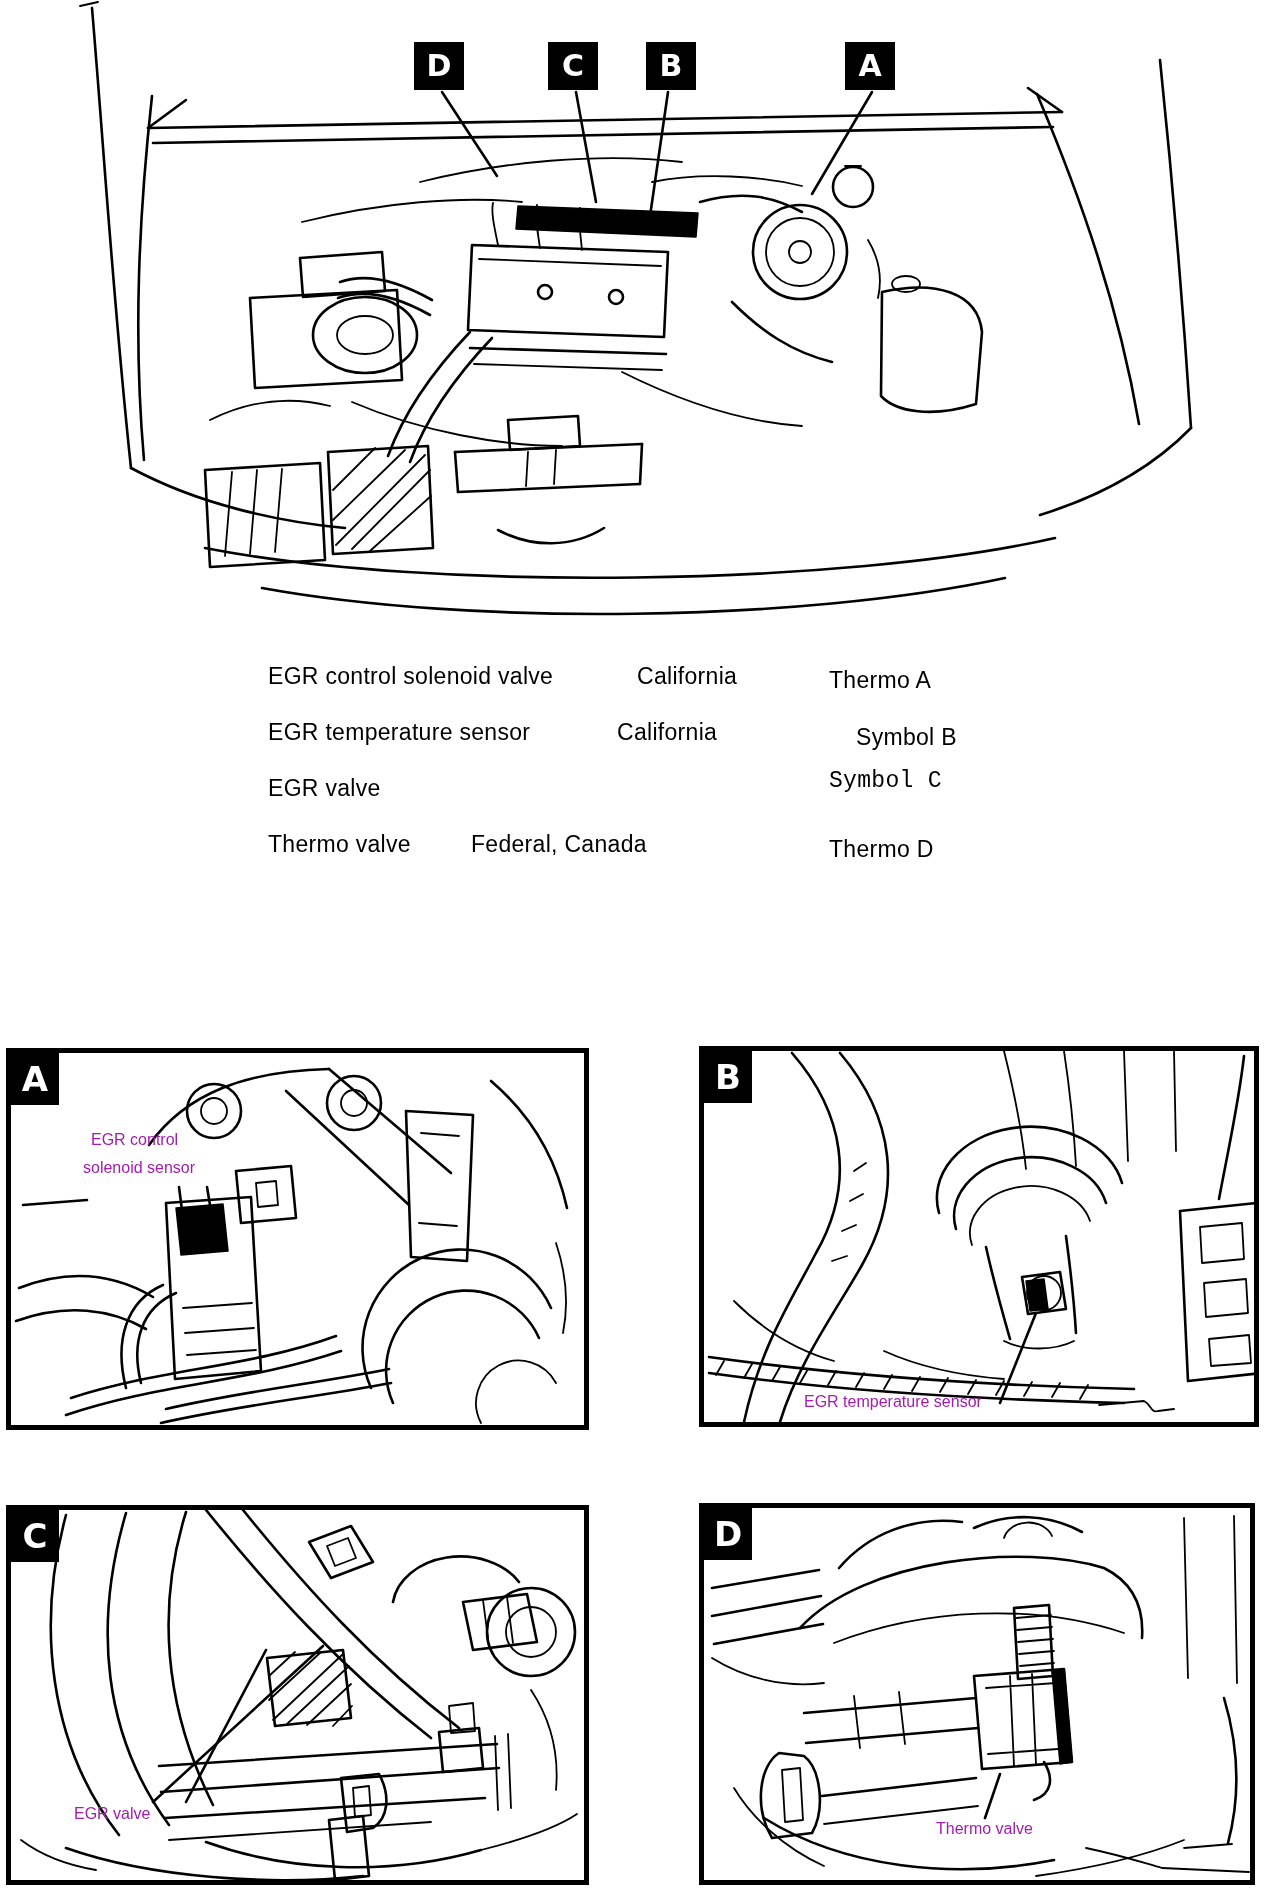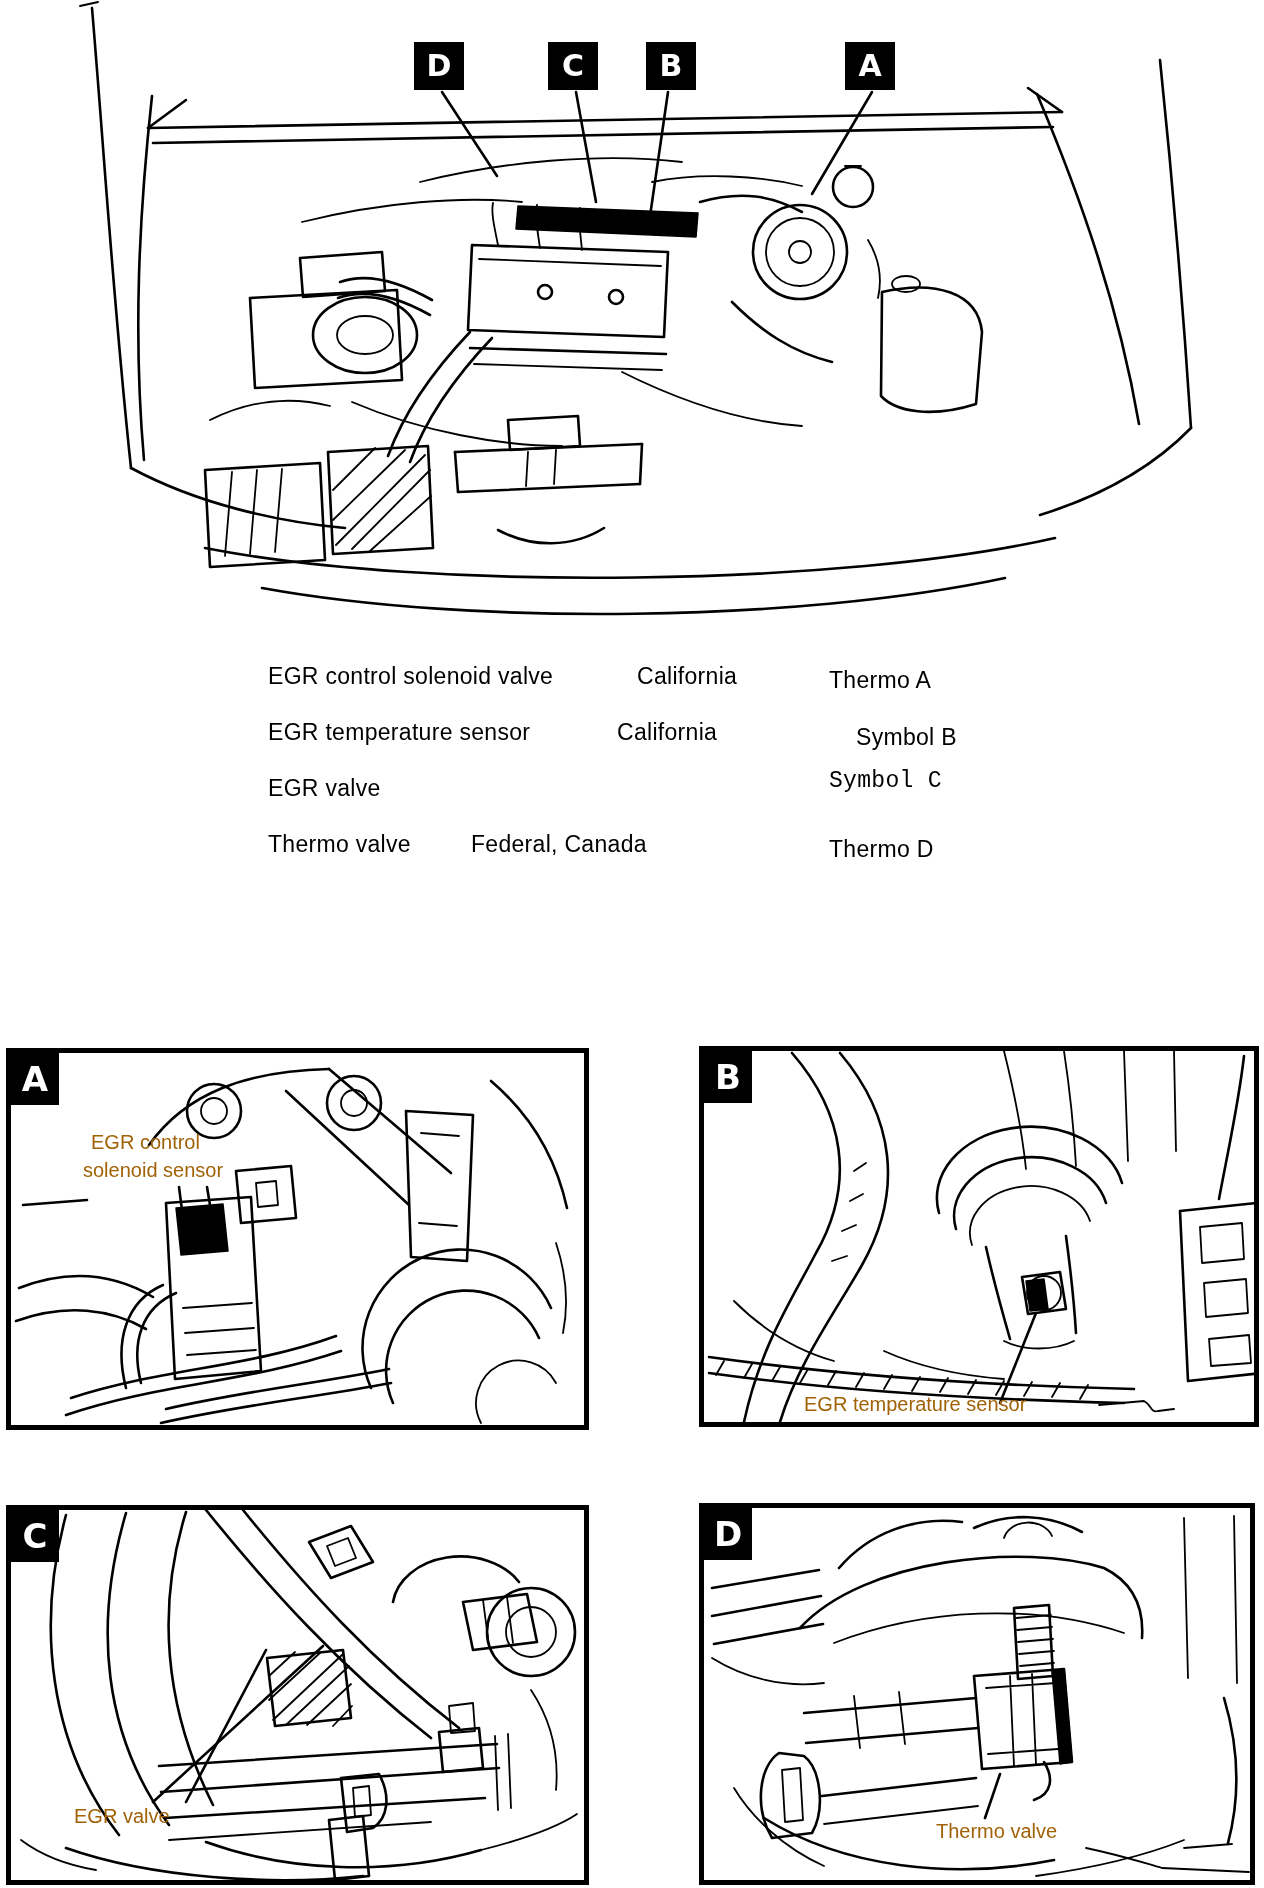--- a/index.html
+++ b/index.html
@@ -12,21 +12,21 @@
   .art .fillblk{fill:#000;stroke:#000;stroke-width:1.5;}
   .callout{position:absolute;width:50px;height:48px;background:#000;color:#fff;
         display:flex;align-items:center;justify-content:center;
         font-family:"DejaVu Sans",sans-serif;font-weight:bold;font-size:30px;line-height:1;}
   .legend-text{position:absolute;font-size:23px;letter-spacing:.3px;white-space:pre;color:#000;}
   .panel{position:absolute;border:5px solid #000;background:#fff;box-sizing:border-box;}
   .panel svg{position:absolute;left:0;top:0;width:100%;height:100%;}
   .tag{position:absolute;left:0px;top:0px;width:48px;height:52px;background:#000;color:#fff;
         display:flex;align-items:center;justify-content:center;z-index:3;
         font-family:"DejaVu Sans",sans-serif;font-weight:bold;font-size:34px;line-height:1;}
-  .plabel{position:absolute;font-size:20px;color:#a16207;white-space:nowrap;z-index:2;}
+  .plabel{position:absolute;font-size:16px;color:#a21caf;white-space:nowrap;z-index:2;}
 </style>
 </head>
 <body>
 
 <div class="page">
 
   <svg class="art" width="1264" height="650" viewBox="0 0 1264 650">
 
     <path class="thin" d="M80,6 L98,2"></path>
 

